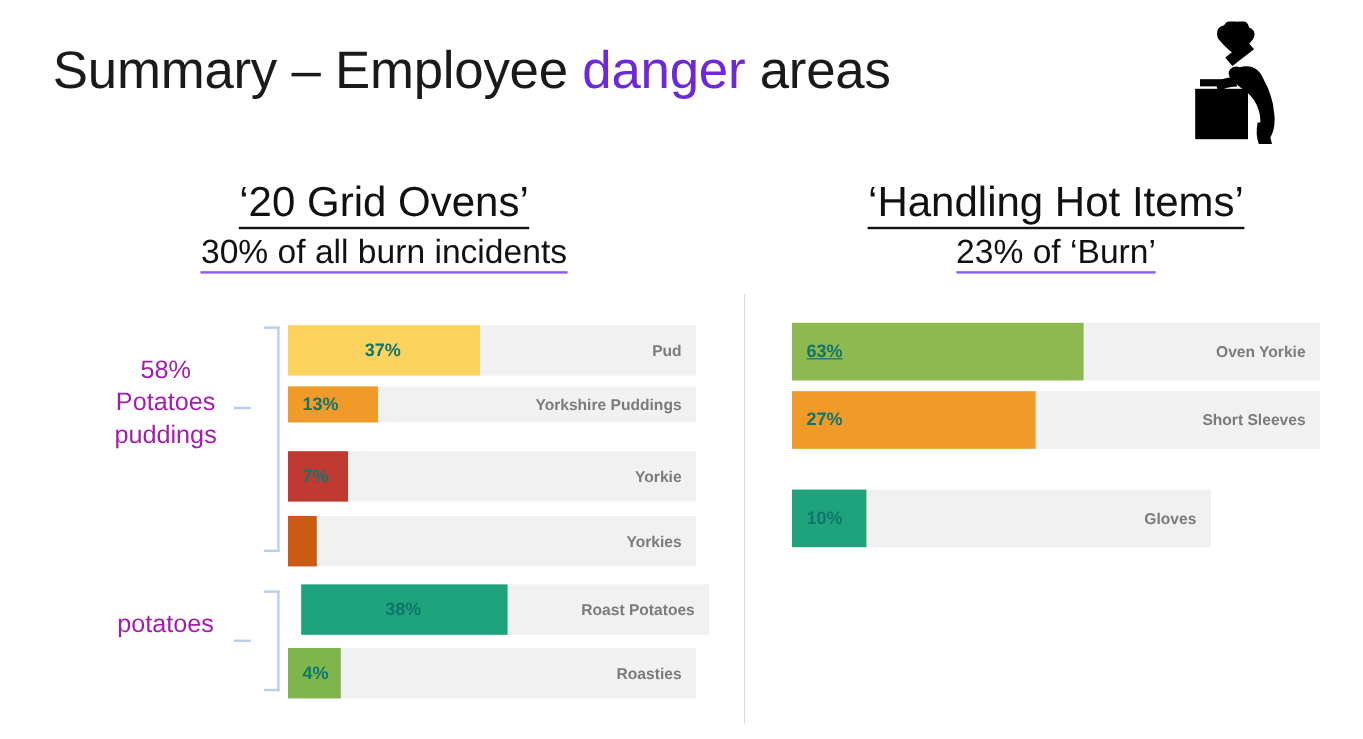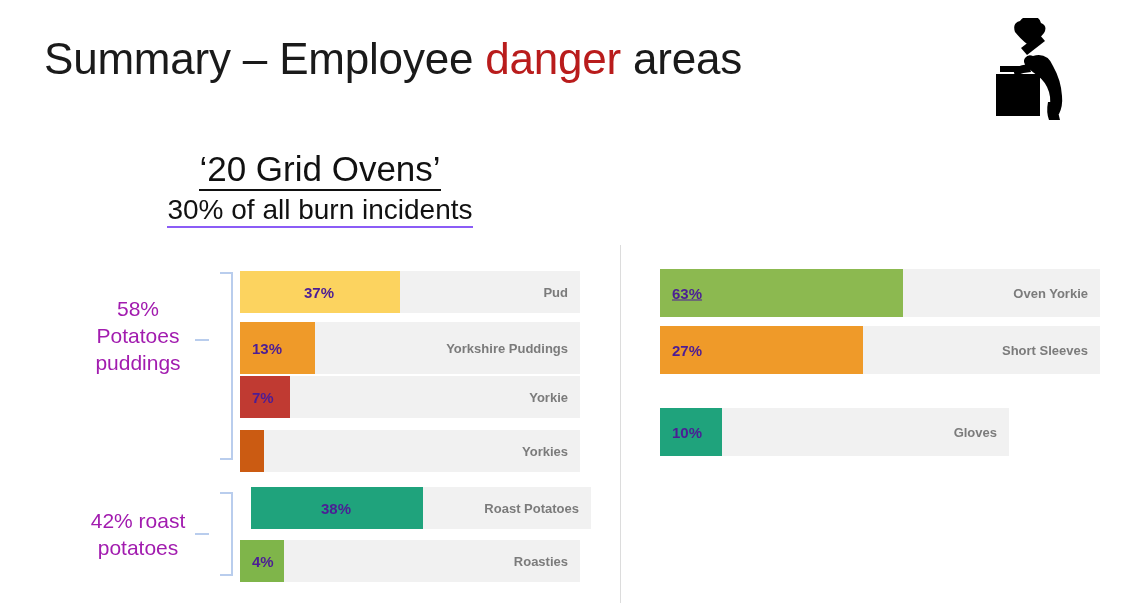--- a/index.html
+++ b/index.html
@@ -15,21 +15,21 @@
   
   .title {
     position: absolute;
     left: 44px; top: 34px;
     font-size: 44px;
     font-weight: 400;
     color: #1a1a1a;
     letter-spacing: -0.2px;
     white-space: nowrap;
   }
-  .title .danger { color: #b91c1c; }
+  .title .danger { color: #6d28d9; }
 
   
   .chef-icon { position: absolute; left: 985px; top: 18px; width: 110px; height: 108px; }
 
   
   .divider {
     position: absolute;
     left: 620px; top: 245px;
     width: 1px; height: 358px;
     background: #dcdcdc;
@@ -73,21 +73,21 @@
     position: absolute;
     left: 0; top: 0;
     height: 100%;
   }
   .val {
     position: absolute;
     top: 50%;
     transform: translateY(-50%);
     font-size: 15px;
     font-weight: 600;
-    color: #4c1d95;
+    color: #0f766e;
   }
   .cat {
     position: absolute;
     right: 12px;
     top: 50%;
     transform: translateY(-50%);
     font-size: 13px;
     font-weight: 700;
     color: #7b7b7b;
     white-space: nowrap;
@@ -157,52 +157,55 @@
     </svg>
   </div>
 
   <div class="divider"></div>
 
   <div class="panel-head" id="head-left">
     <div><span class="h1">‘20 Grid Ovens’</span></div>
     <div><span class="h2">30% of all burn incidents</span></div>
   </div>
 
+  <div class="panel-head" id="head-right">
+    <div><span class="h1">‘Handling Hot Items’</span></div>
+    <div><span class="h2">23% of ‘Burn’</span></div>
+  </div>
 
   <div class="brace" id="brace-yorkshire">
     <div class="spine"></div>
     <div class="tip-top"></div>
     <div class="tip-bot"></div>
     <div class="pointer" style="top:36%"></div>
   </div>
   <div class="brace" id="brace-roast">
     <div class="spine"></div>
     <div class="tip-top"></div>
     <div class="tip-bot"></div>
     <div class="pointer" style="top:50%"></div>
   </div>
 
   <div class="annot" id="annot-yorkshire">
     <div>58%</div>
     <div>Potatoes</div>
     <div>puddings</div>
   </div>
   <div class="annot" id="annot-roast">
-    <div>42% roast</div>
     <div>potatoes</div>
   </div>
 
   <div id="chart-left">
       <div class="bar-row" style="left: 240px; top: 271px; width: 340px; height: 42px;">
         <div class="track" style="background: rgb(241, 241, 241);"></div>
         <div class="fill" style="width: 160px; background: rgb(252, 211, 95);"></div>
         <div class="val" style="left: 64px;">37%</div>
         <div class="cat">Pud</div>
       </div>
-      <div class="bar-row" style="left: 240px; top: 322px; width: 340px; height: 52px;">
+      <div class="bar-row" style="left: 240px; top: 322px; width: 340px; height: 30px;">
         <div class="track" style="background: rgb(241, 241, 241);"></div>
         <div class="fill" style="width: 75px; background: rgb(239, 154, 41);"></div>
         <div class="val" style="left: 12px;">13%</div>
         <div class="cat">Yorkshire Puddings</div>
       </div>
       <div class="bar-row" style="left: 240px; top: 376px; width: 340px; height: 42px;">
         <div class="track" style="background: rgb(241, 241, 241);"></div>
         <div class="fill" style="width: 50px; background: rgb(192, 58, 50);"></div>
         <div class="val" style="left: 12px;">7%</div>
         <div class="cat">Yorkie</div>

